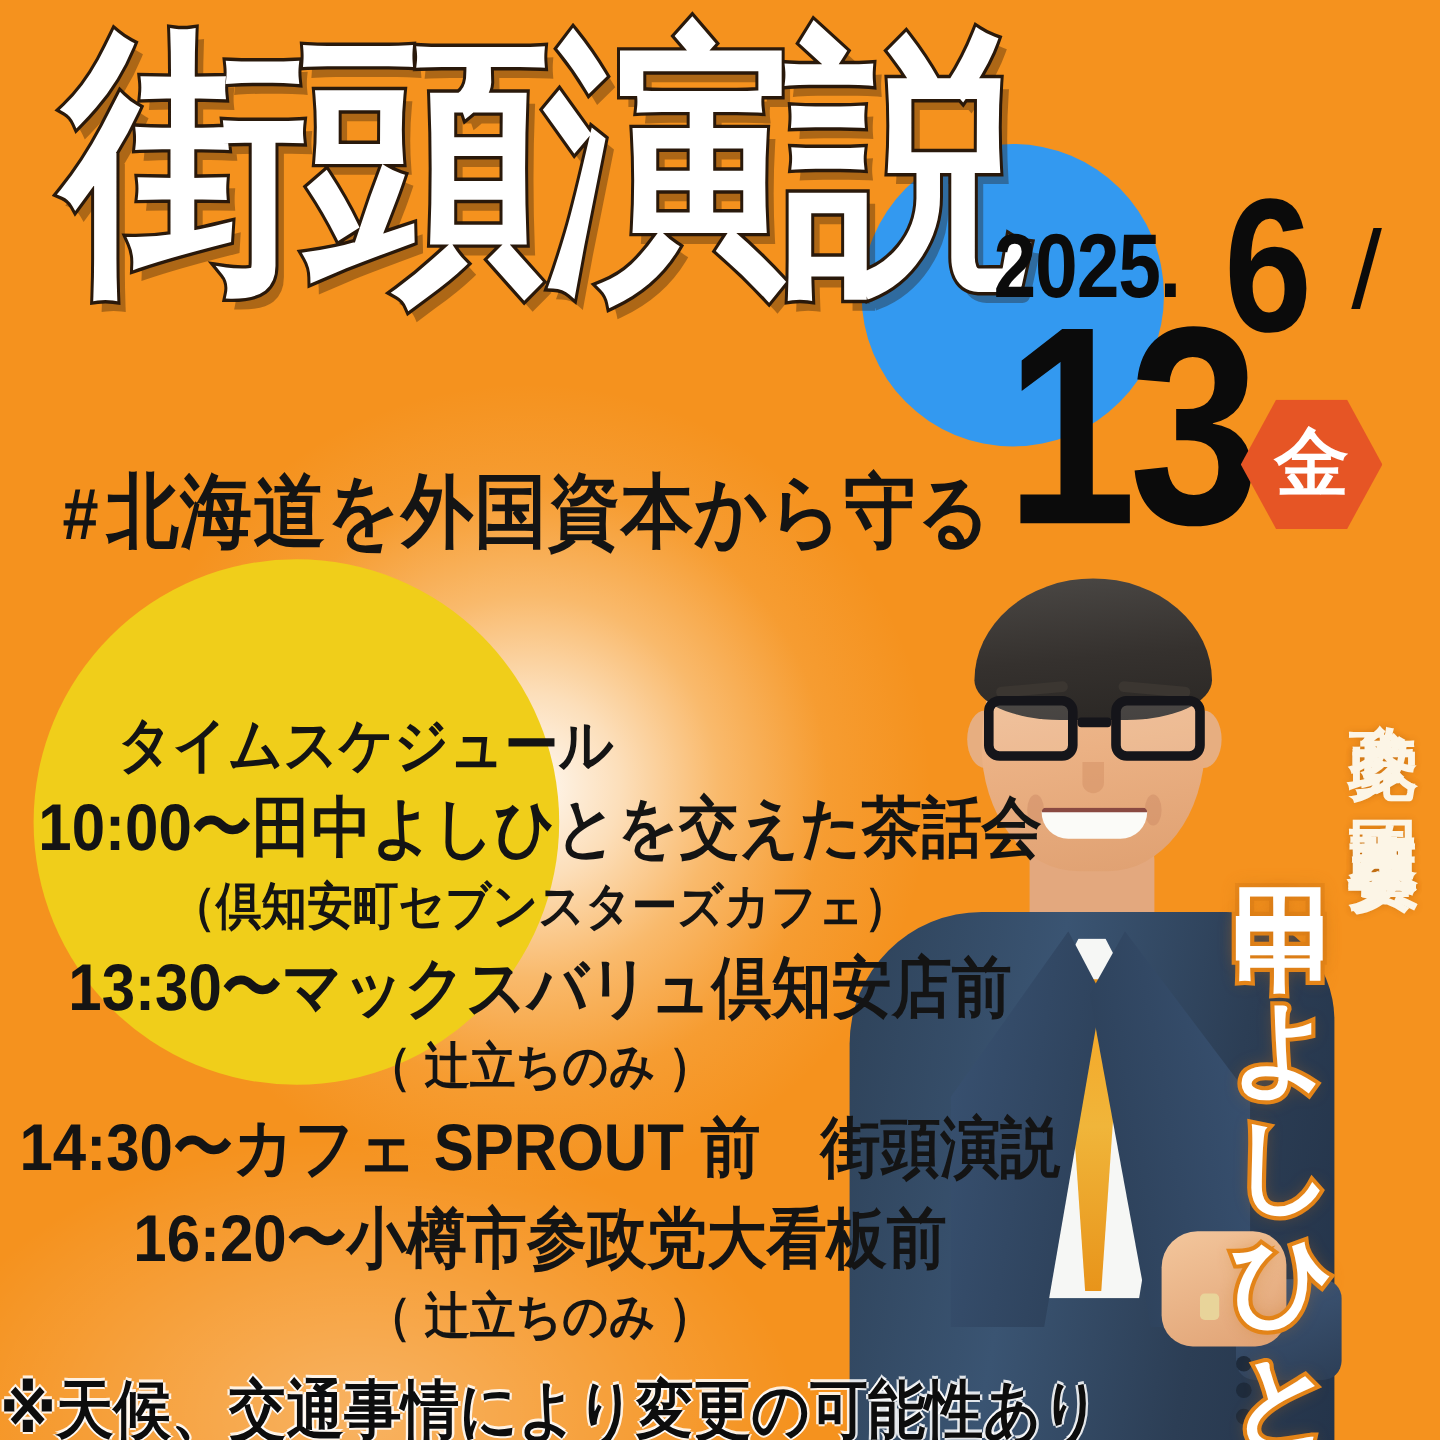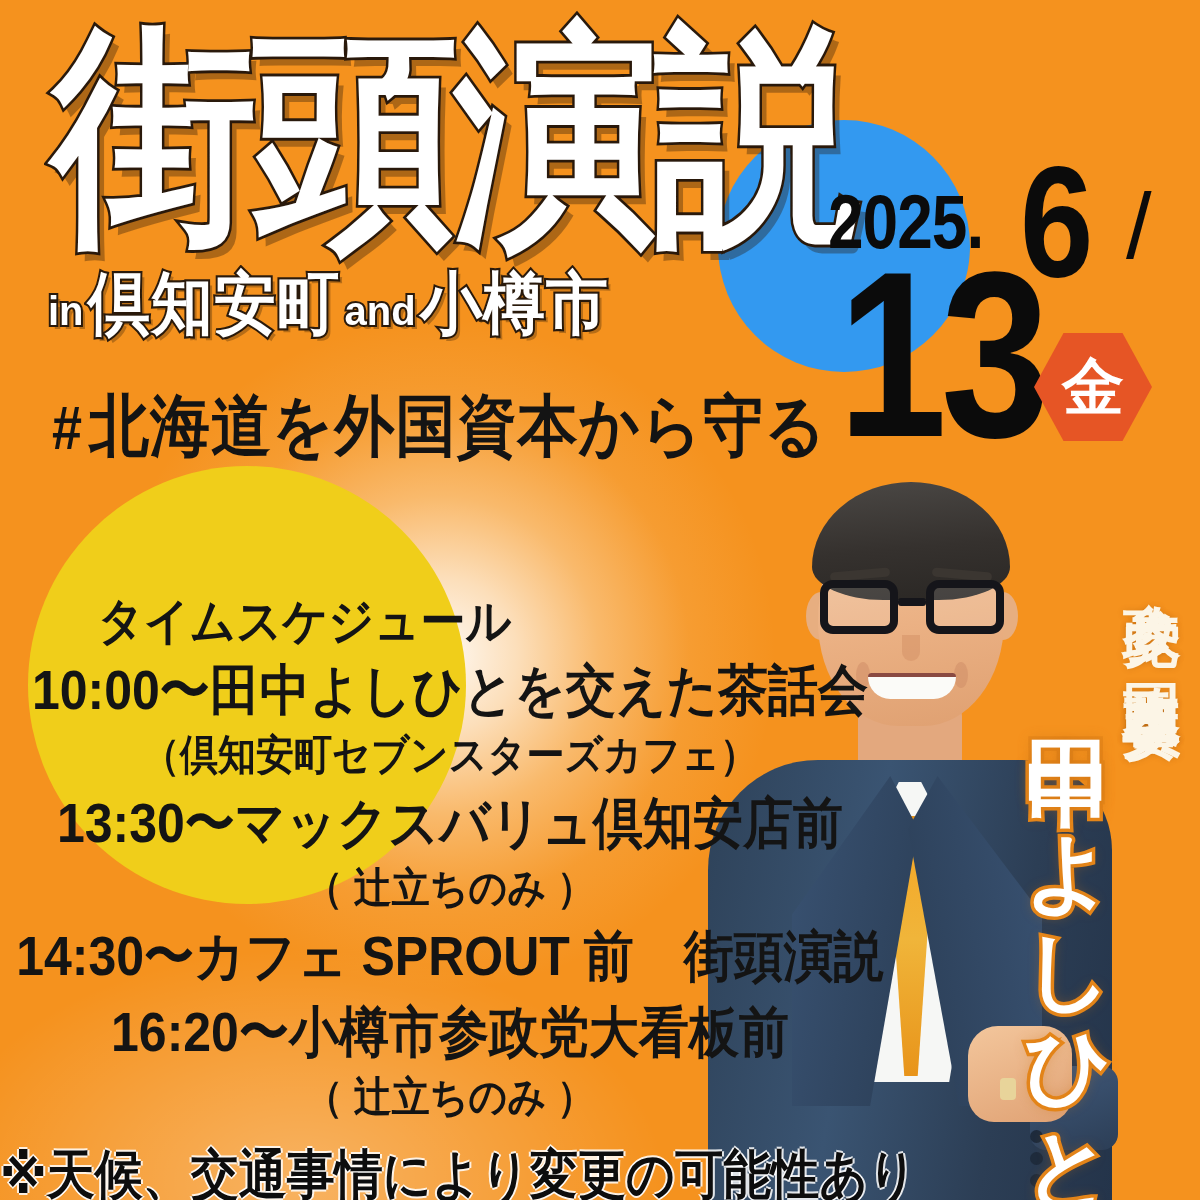--- a/index.html
+++ b/index.html
@@ -197,26 +197,20 @@
 <div id="poster">
 
   <div class="bg-base"></div>
   <div class="bg-glow"></div>
   <div class="bg-glow2"></div>
   <div class="circle-blue"></div>
   <div class="circle-yellow"></div>
 
   <div class="headline">街頭演説</div>
 
-  <div class="subline">
-    <span class="sm">in</span>
-    <span class="jp">倶知安町</span>
-    <span class="sm">and</span>
-    <span class="jp">小樽市</span>
-  </div>
 
   <div class="hashtag">
     <span class="hash">#</span><span>北海道を外国資本から守る</span>
   </div>
 
   <div class="date-year">2025.</div>
   <div class="date-month">6</div>
   <div class="date-slash">/</div>
   <div class="date-day">13</div>
   <div class="dow-badge">

